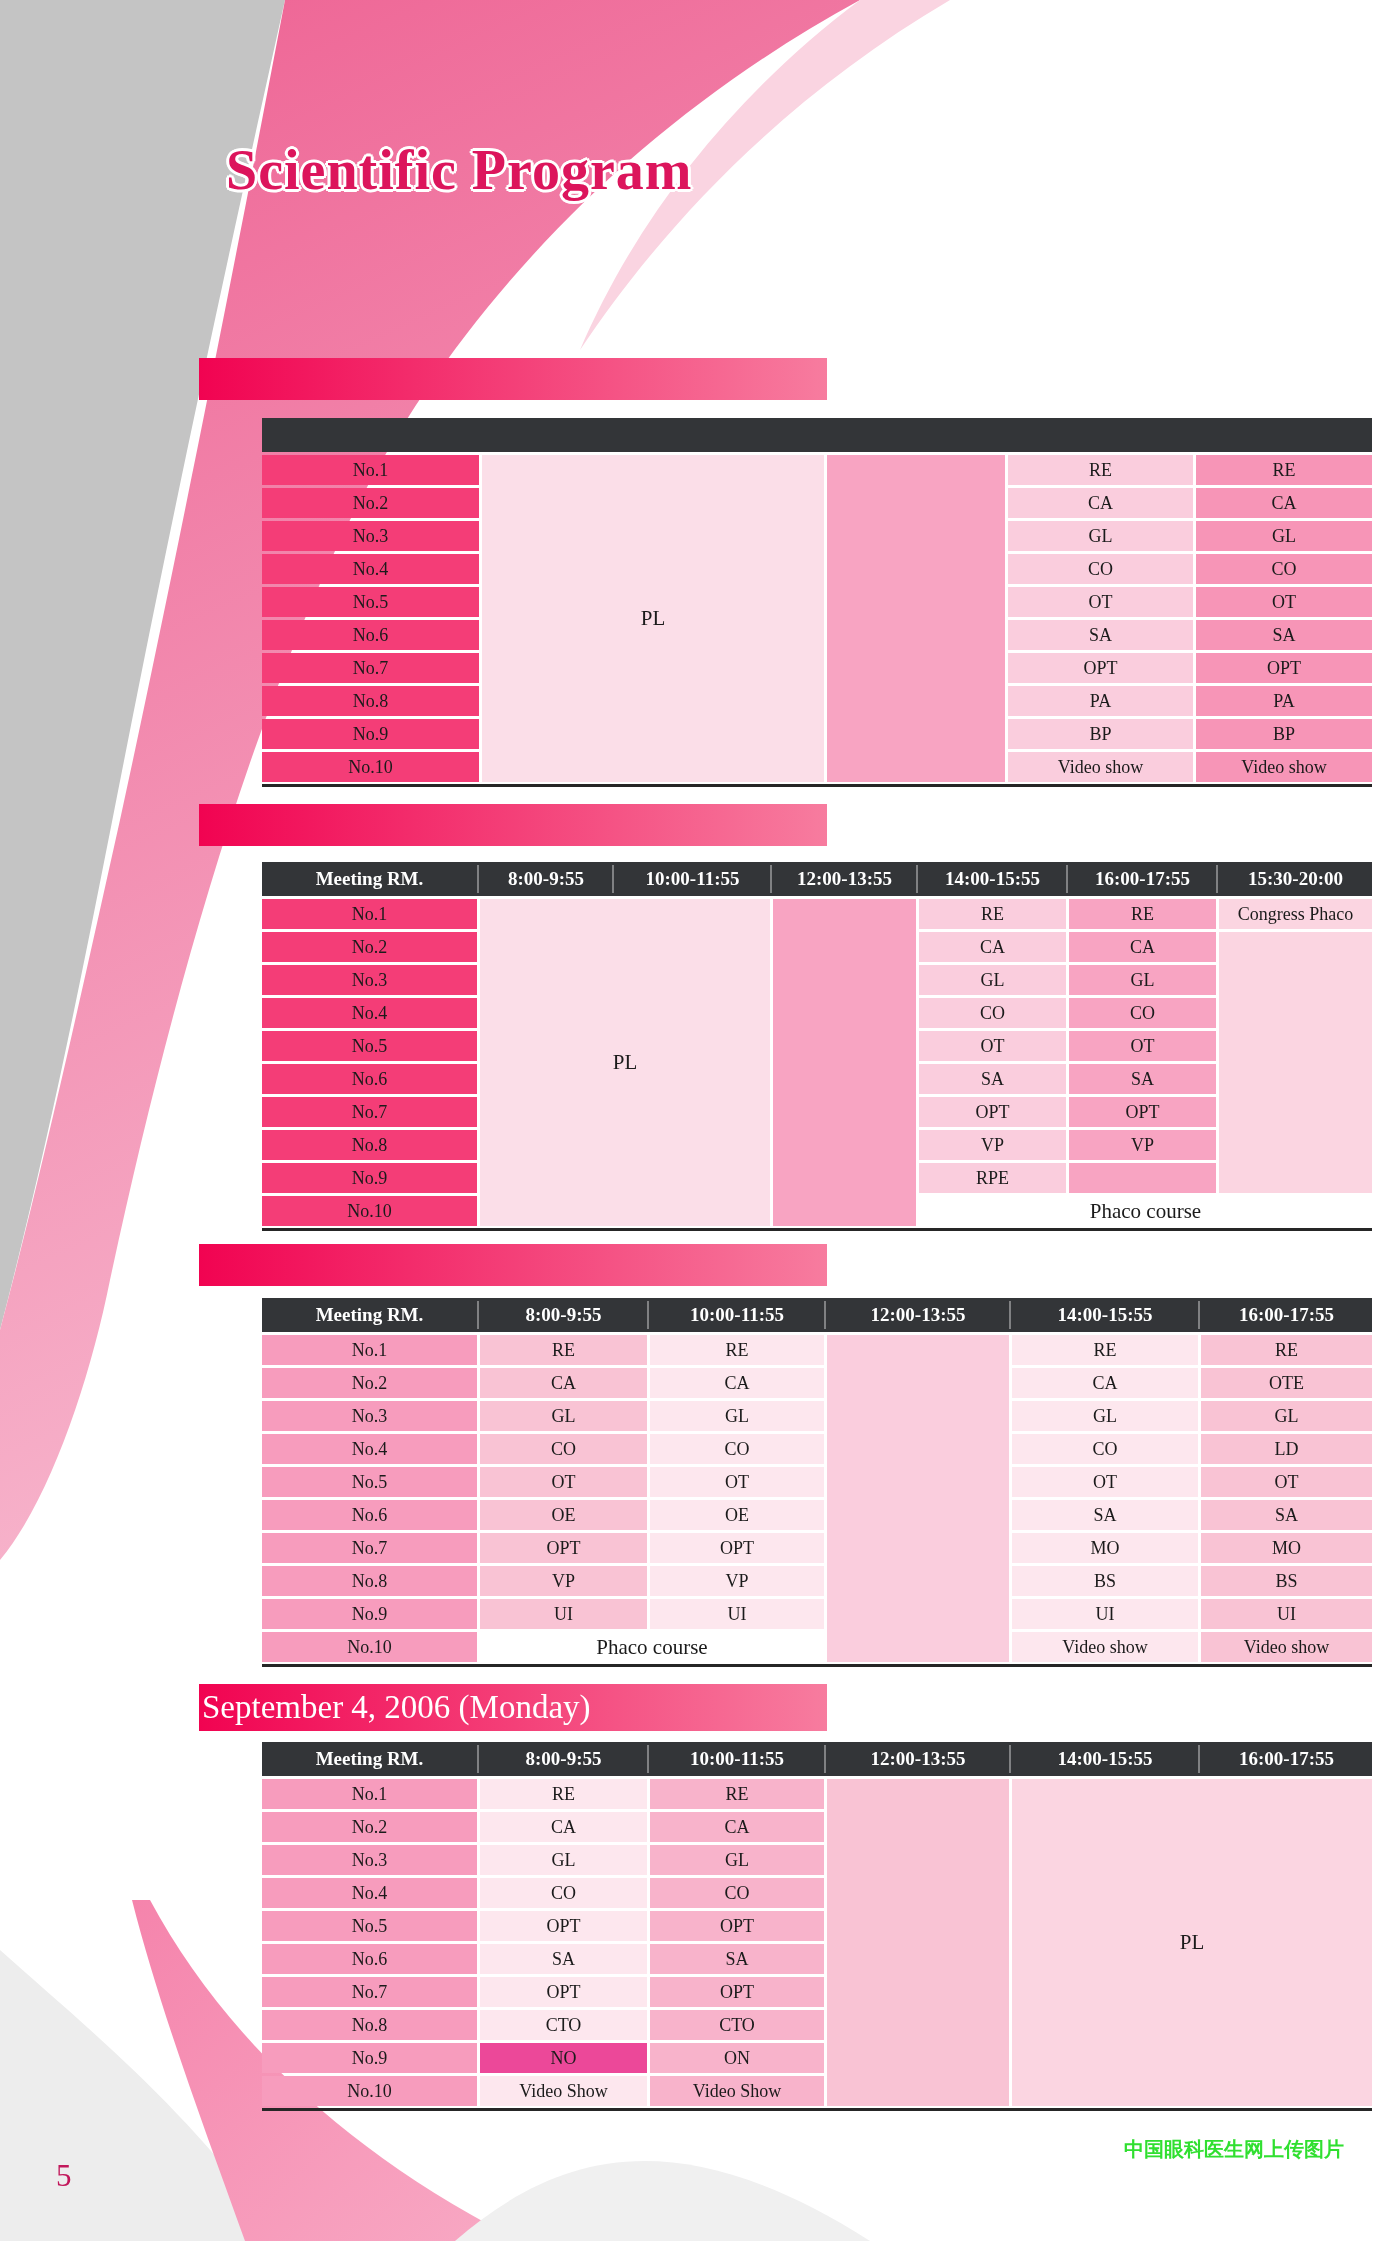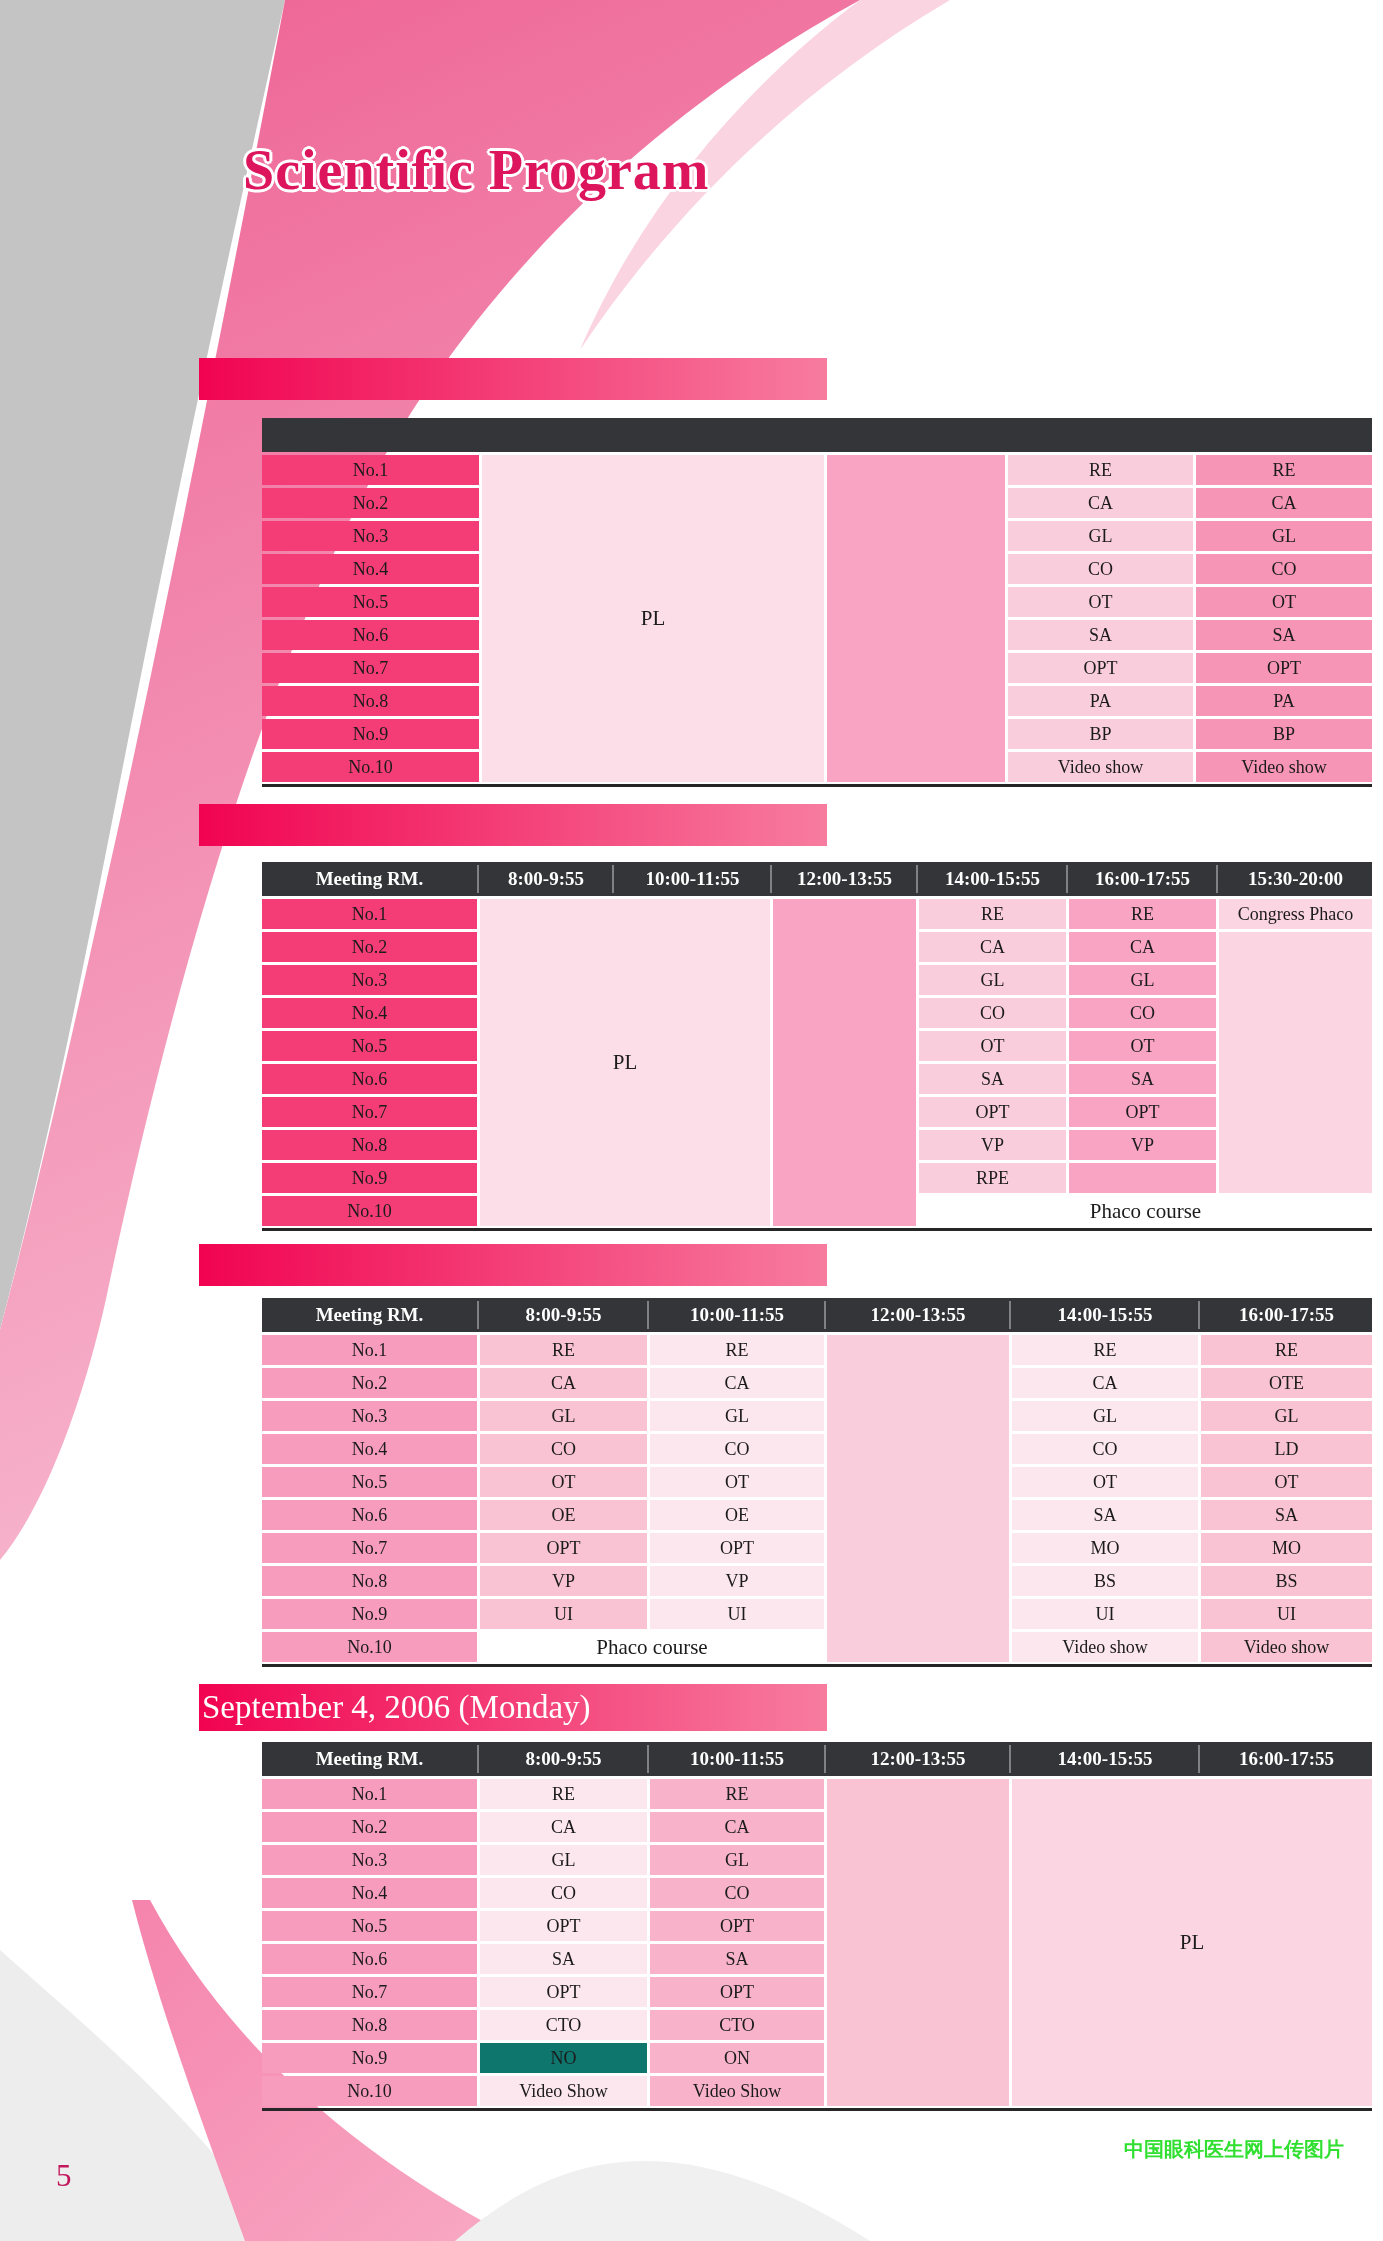--- a/index.html
+++ b/index.html
@@ -1,21 +1,21 @@
 <!DOCTYPE html>
 <html><head>
 <meta charset="utf-8">
 <style>
   html,body{margin:0;padding:0;}
   body{width:1383px;height:2241px;background:#ffffff;position:relative;overflow:hidden;
        font-family:"Liberation Serif","DejaVu Serif",serif;}
   .page{position:absolute;inset:0;}
   svg.bg{position:absolute;left:0;top:0;width:1383px;height:2241px;}
 
-  .title{position:absolute;left:243px;top:138px;margin:0;font-size:56px;font-weight:bold;
+  .title{position:absolute;left:226px;top:138px;margin:0;font-size:56px;font-weight:bold;
          letter-spacing:1px;color:#DC155C;white-space:nowrap;
          text-shadow:-2px -2px 0 #fff,2px -2px 0 #fff,-2px 2px 0 #fff,2px 2px 0 #fff,
                      0 -3px 0 #fff,0 3px 0 #fff,-3px 0 0 #fff,3px 0 0 #fff;}
 
   .banner{position:absolute;left:199px;width:628px;height:42px;
           background:linear-gradient(90deg,#F10351,#F77C9F);}
   .banner.b0{top:358px}.banner.b1{top:804px}.banner.b2{top:1244px}
   .banner.b3{top:1684px;height:47px;}
   .banner span{display:block;color:#ffffff;font-size:33px;line-height:46px;padding-left:3px;
                white-space:nowrap;}
@@ -248,21 +248,21 @@
         <div class="cell" style="background: rgb(247, 156, 189); grid-area: 9 / 1;">No.9</div>
         <div class="cell" style="background: rgb(247, 156, 189); grid-area: 10 / 1;">No.10</div>
         <div class="cell" style="background: rgb(253, 231, 238); grid-area: 1 / 2;">RE</div>
         <div class="cell" style="background: rgb(253, 231, 238); grid-area: 2 / 2;">CA</div>
         <div class="cell" style="background: rgb(253, 231, 238); grid-area: 3 / 2;">GL</div>
         <div class="cell" style="background: rgb(253, 231, 238); grid-area: 4 / 2;">CO</div>
         <div class="cell" style="background: rgb(253, 231, 238); grid-area: 5 / 2;">OPT</div>
         <div class="cell" style="background: rgb(253, 231, 238); grid-area: 6 / 2;">SA</div>
         <div class="cell" style="background: rgb(253, 231, 238); grid-area: 7 / 2;">OPT</div>
         <div class="cell" style="background: rgb(253, 231, 238); grid-area: 8 / 2;">CTO</div>
-        <div class="cell" style="background: #0f766e; grid-area: 9 / 2;">NO</div>
+        <div class="cell" style="background: #ec4899; grid-area: 9 / 2;">NO</div>
         <div class="cell" style="background: rgb(253, 231, 238); grid-area: 10 / 2;">Video Show</div>
         <div class="cell" style="background: rgb(248, 179, 203); grid-area: 1 / 3;">RE</div>
         <div class="cell" style="background: rgb(248, 179, 203); grid-area: 2 / 3;">CA</div>
         <div class="cell" style="background: rgb(248, 179, 203); grid-area: 3 / 3;">GL</div>
         <div class="cell" style="background: rgb(248, 179, 203); grid-area: 4 / 3;">CO</div>
         <div class="cell" style="background: rgb(248, 179, 203); grid-area: 5 / 3;">OPT</div>
         <div class="cell" style="background: rgb(248, 179, 203); grid-area: 6 / 3;">SA</div>
         <div class="cell" style="background: rgb(248, 179, 203); grid-area: 7 / 3;">OPT</div>
         <div class="cell" style="background: rgb(248, 179, 203); grid-area: 8 / 3;">CTO</div>
         <div class="cell" style="background: rgb(248, 179, 203); grid-area: 9 / 3;">ON</div>

